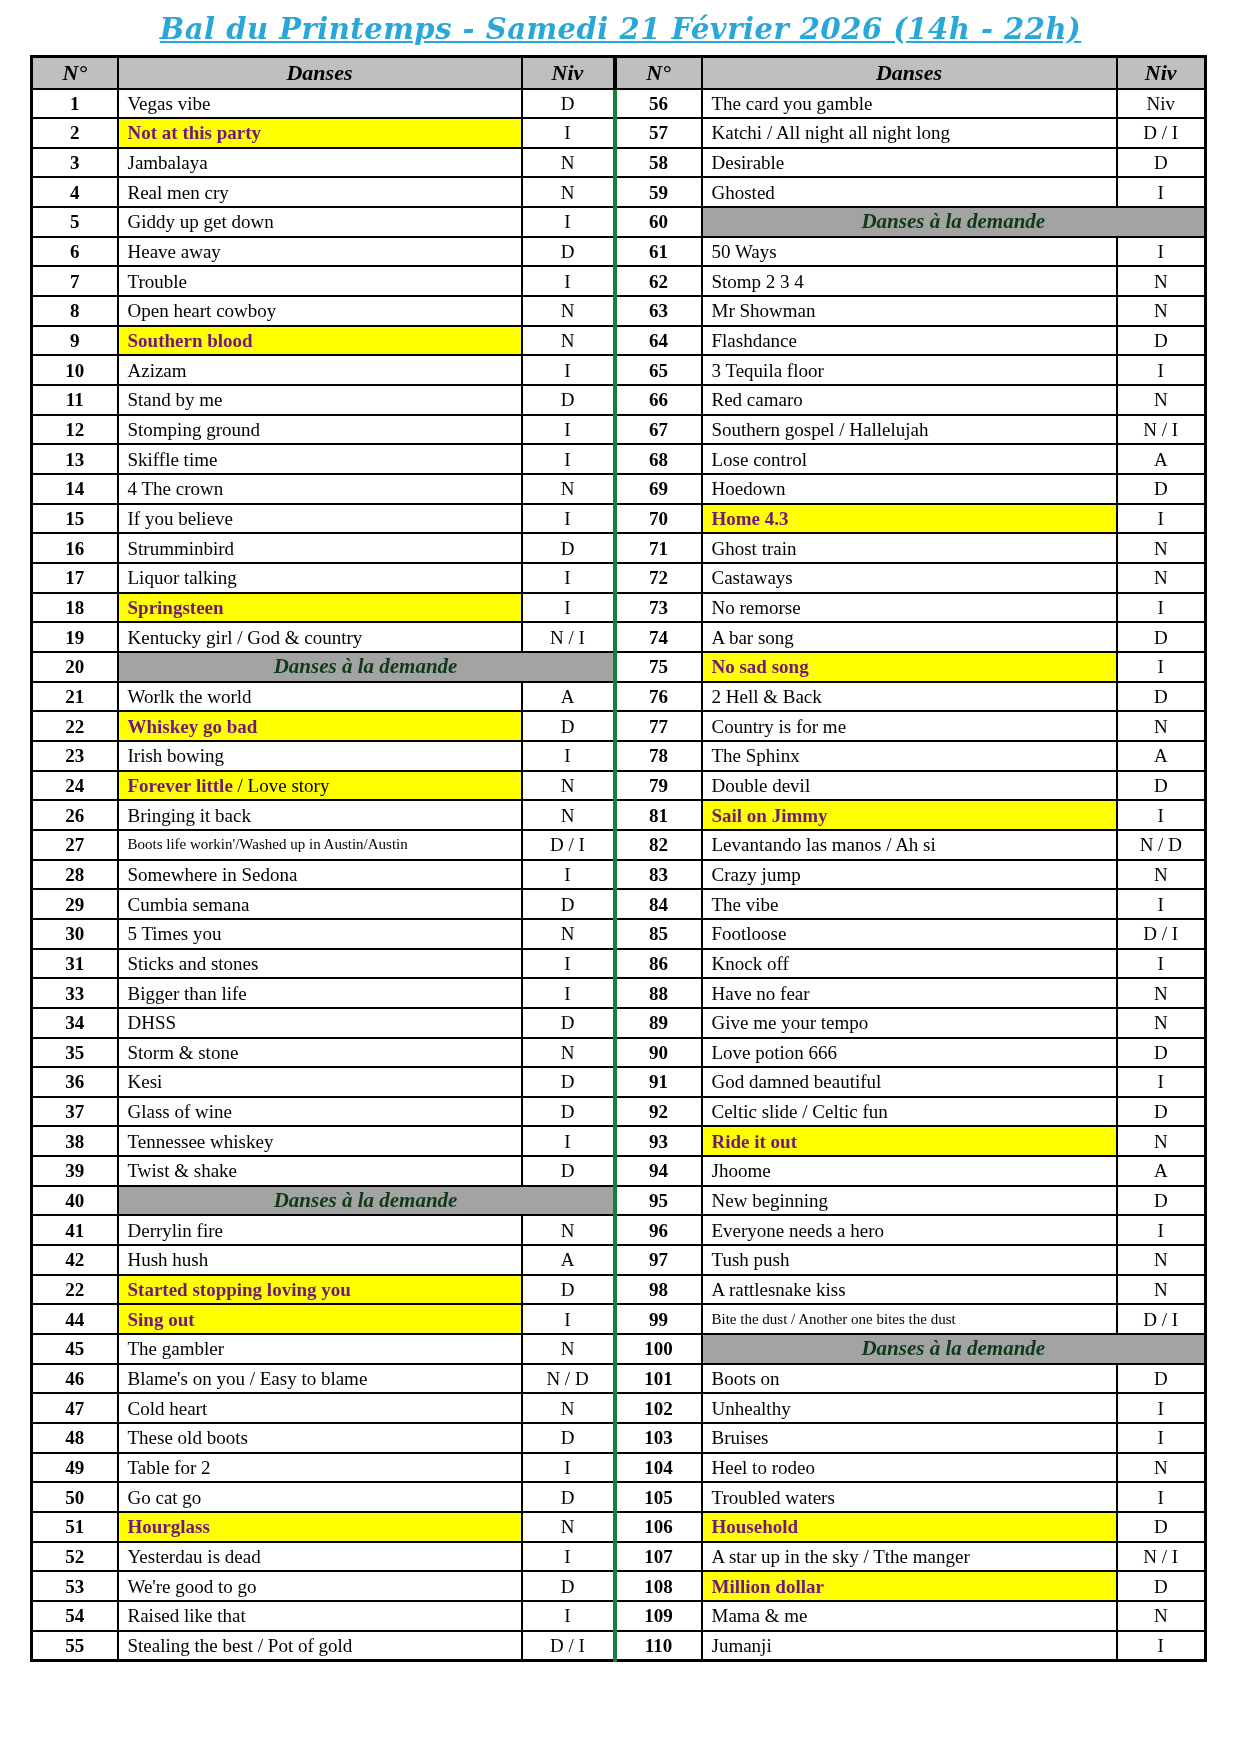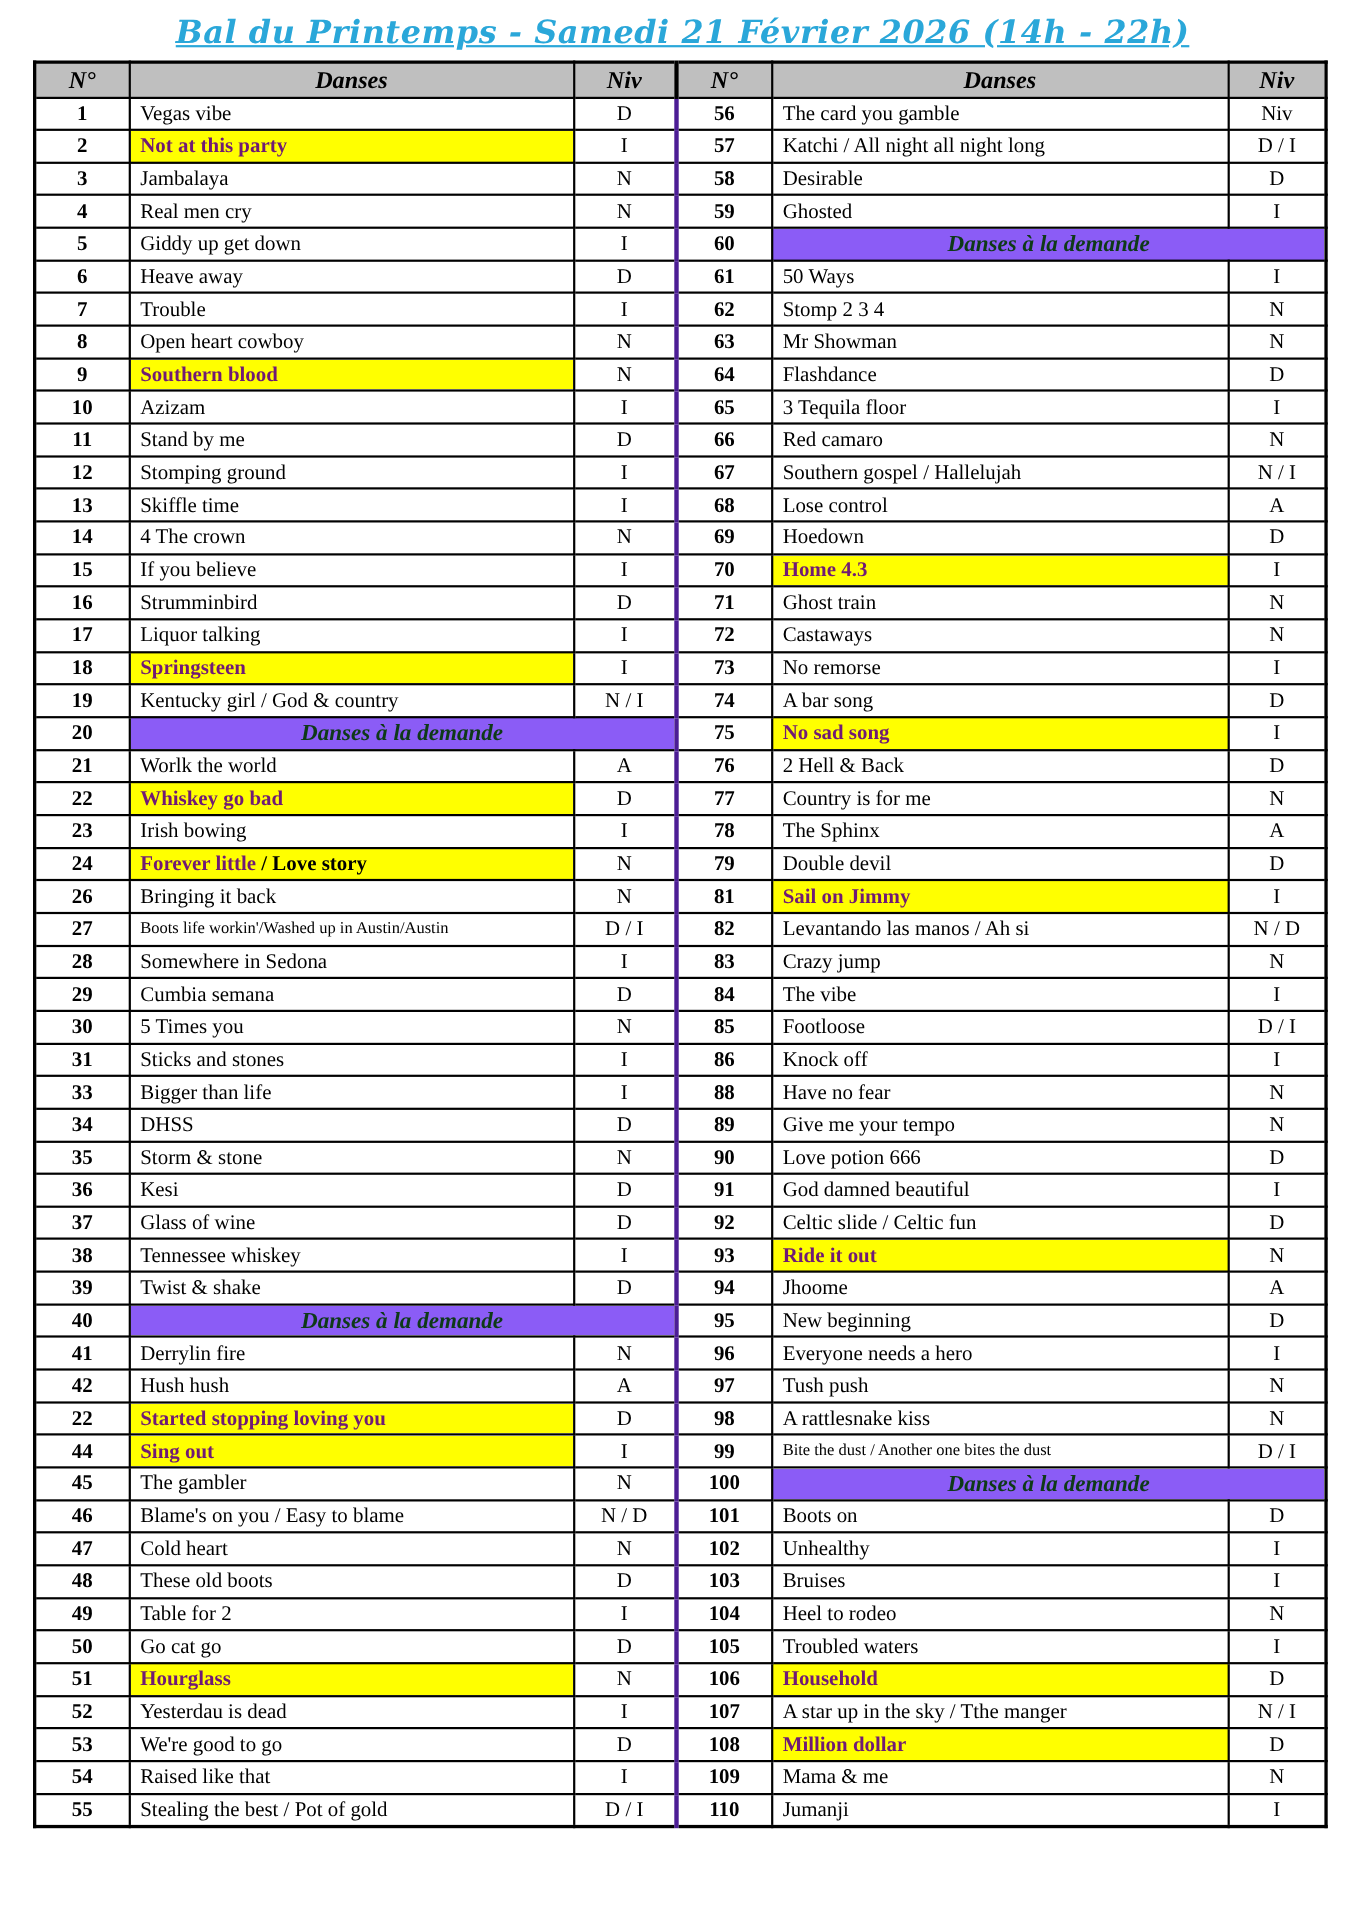--- a/index.html
+++ b/index.html
@@ -19,28 +19,28 @@
     margin:9px 0 0 30px;width:1174px;
     border:3px solid #000;
   }
   th,td{border:2px solid #000;overflow:hidden;white-space:nowrap;box-sizing:border-box;}
   thead th{
     background:#bfbfbf;font-style:italic;font-weight:bold;
     font-size:22px;height:32px;text-align:center;padding:0;
   }
   tbody td{height:29.66px;font-size:19px;padding:0;line-height:1;}
   td.num{text-align:center;font-weight:bold;}
-  td.divider{border-left:4px solid #4c1d95;}
+  td.divider{border-left:4px solid #15803d;}
   td.dance{text-align:left;padding-left:9px;}
   td.niv{text-align:center;}
   td.dance.highlight{background:#ffff00;}
   td.dance.highlight .red{color:#701a75;font-weight:bold;}
-  td.dance.highlight .rest{color:#000000;font-weight:bold;margin-top:20px;}
+  td.dance.highlight .rest{color:#000000;font-weight:normal;margin-top:20px;}
   td.dance.section{
-    background:#8b5cf6;color:#0e3a18;text-align:center;
+    background:#a3a3a3;color:#0e3a18;text-align:center;
     font-weight:bold;font-style:italic;font-size:21px;padding-left:0;
   }
   td.dance.small{font-size:15px;}
 </style>
 </head>
 <body>
 
 <div class="page">
   <h1 class="title">Bal du Printemps - Samedi 21 Février 2026 (14h - 22h)</h1>
 

